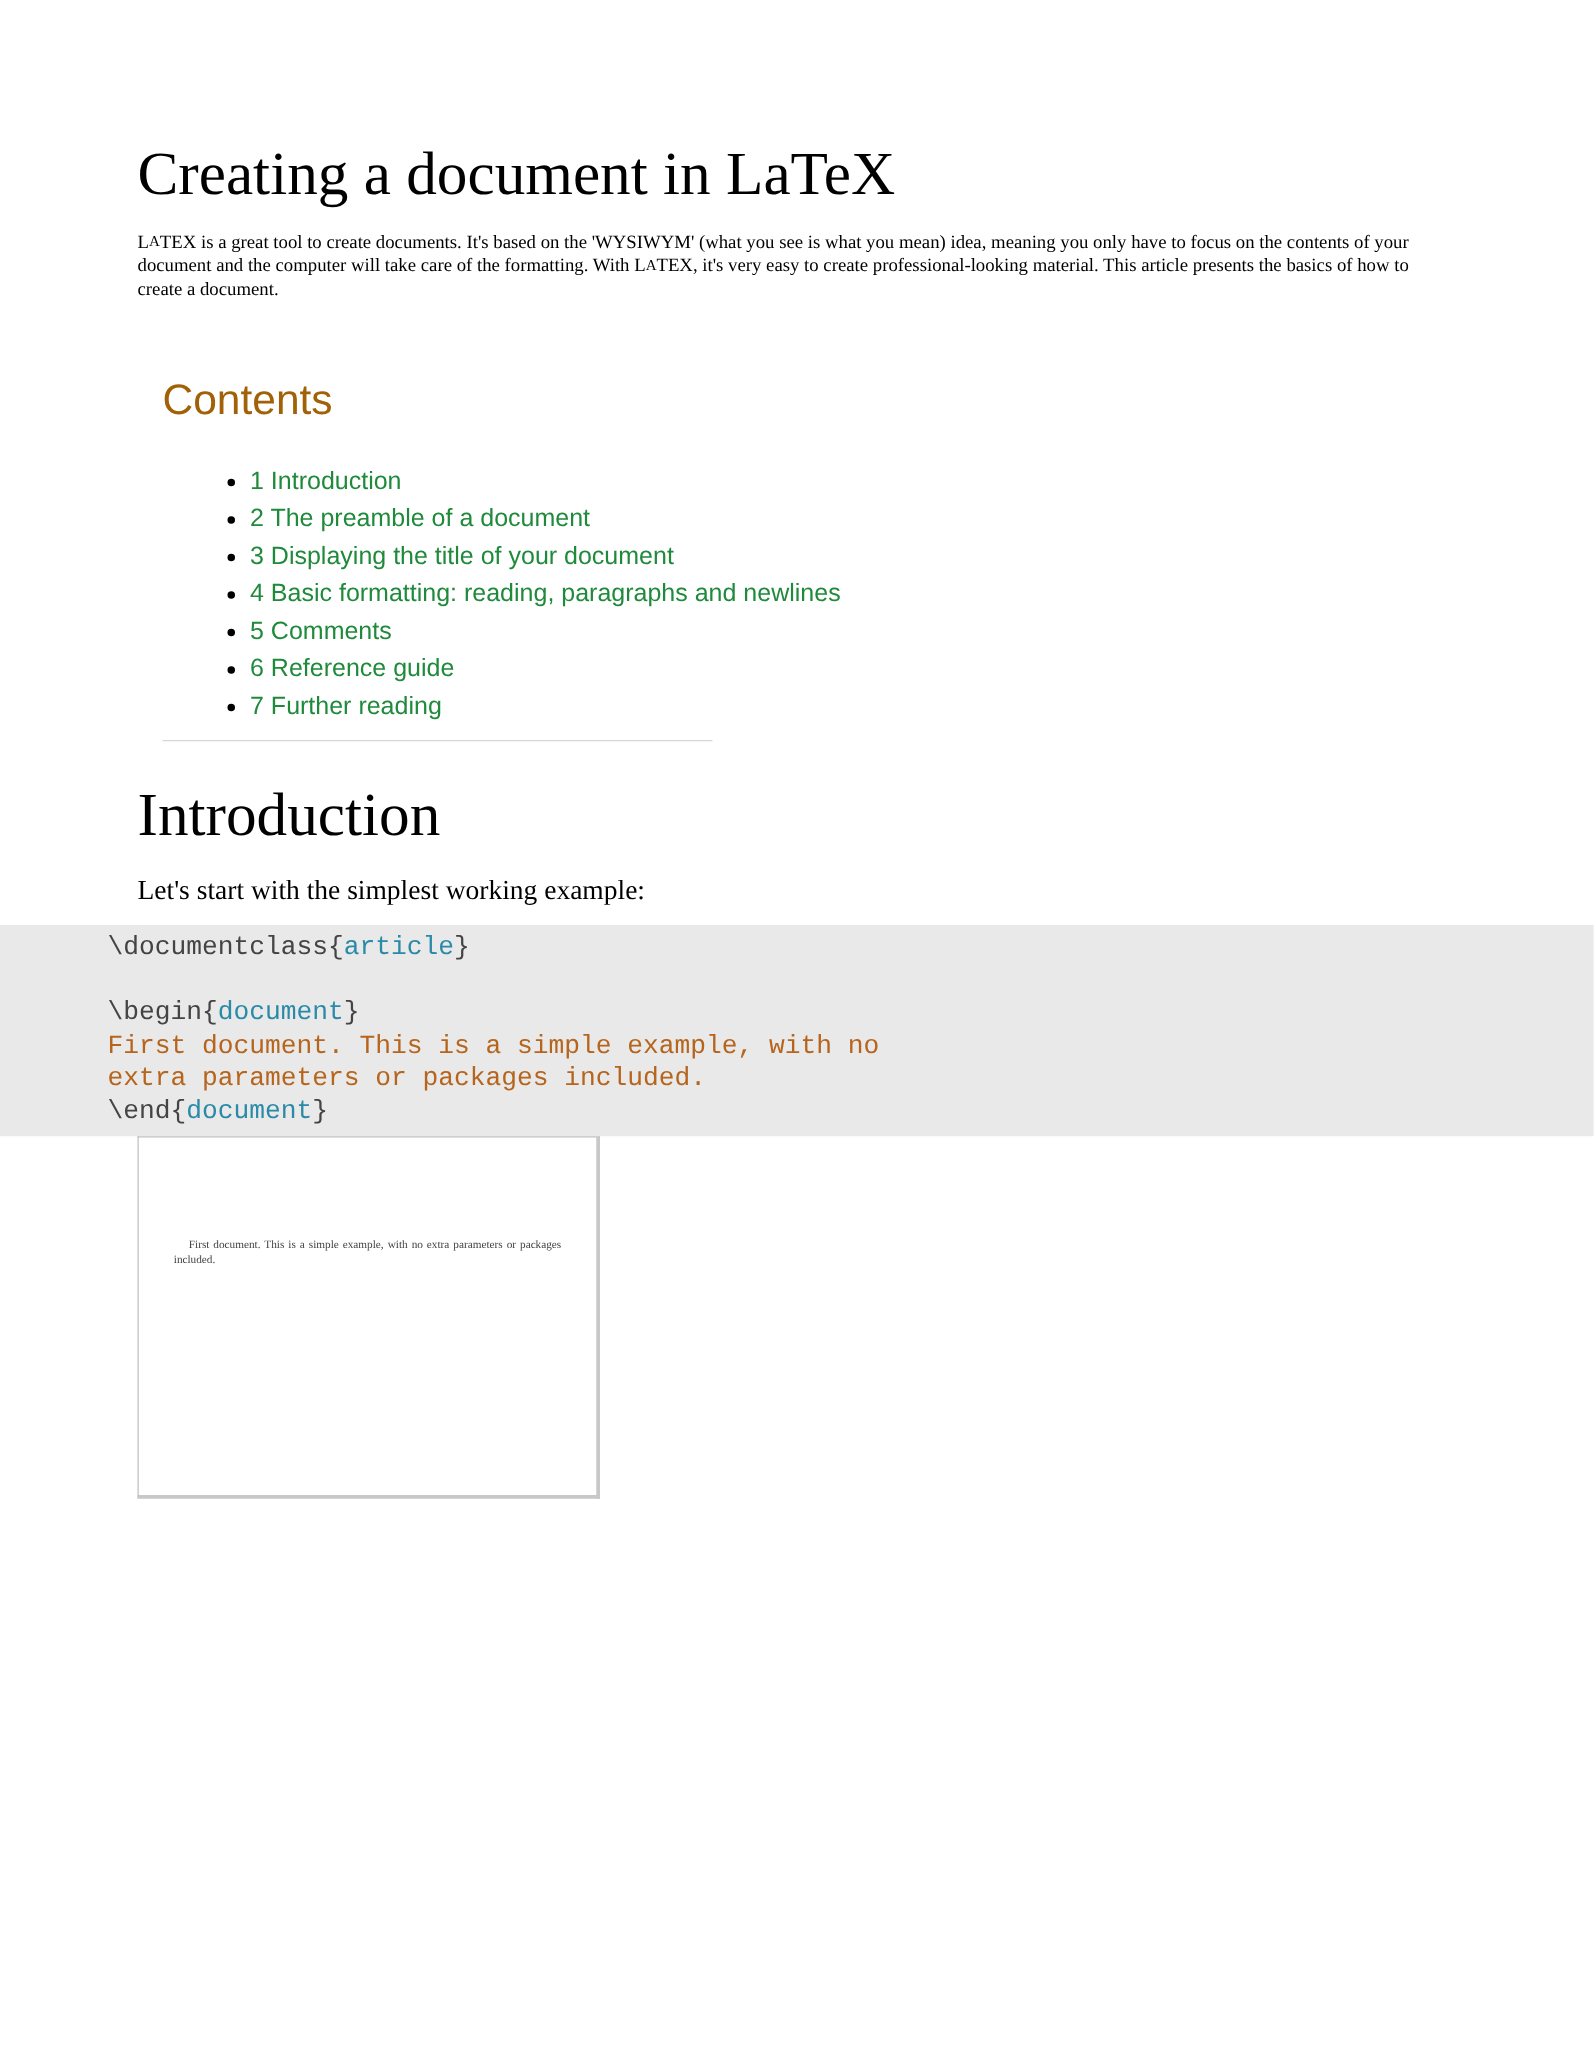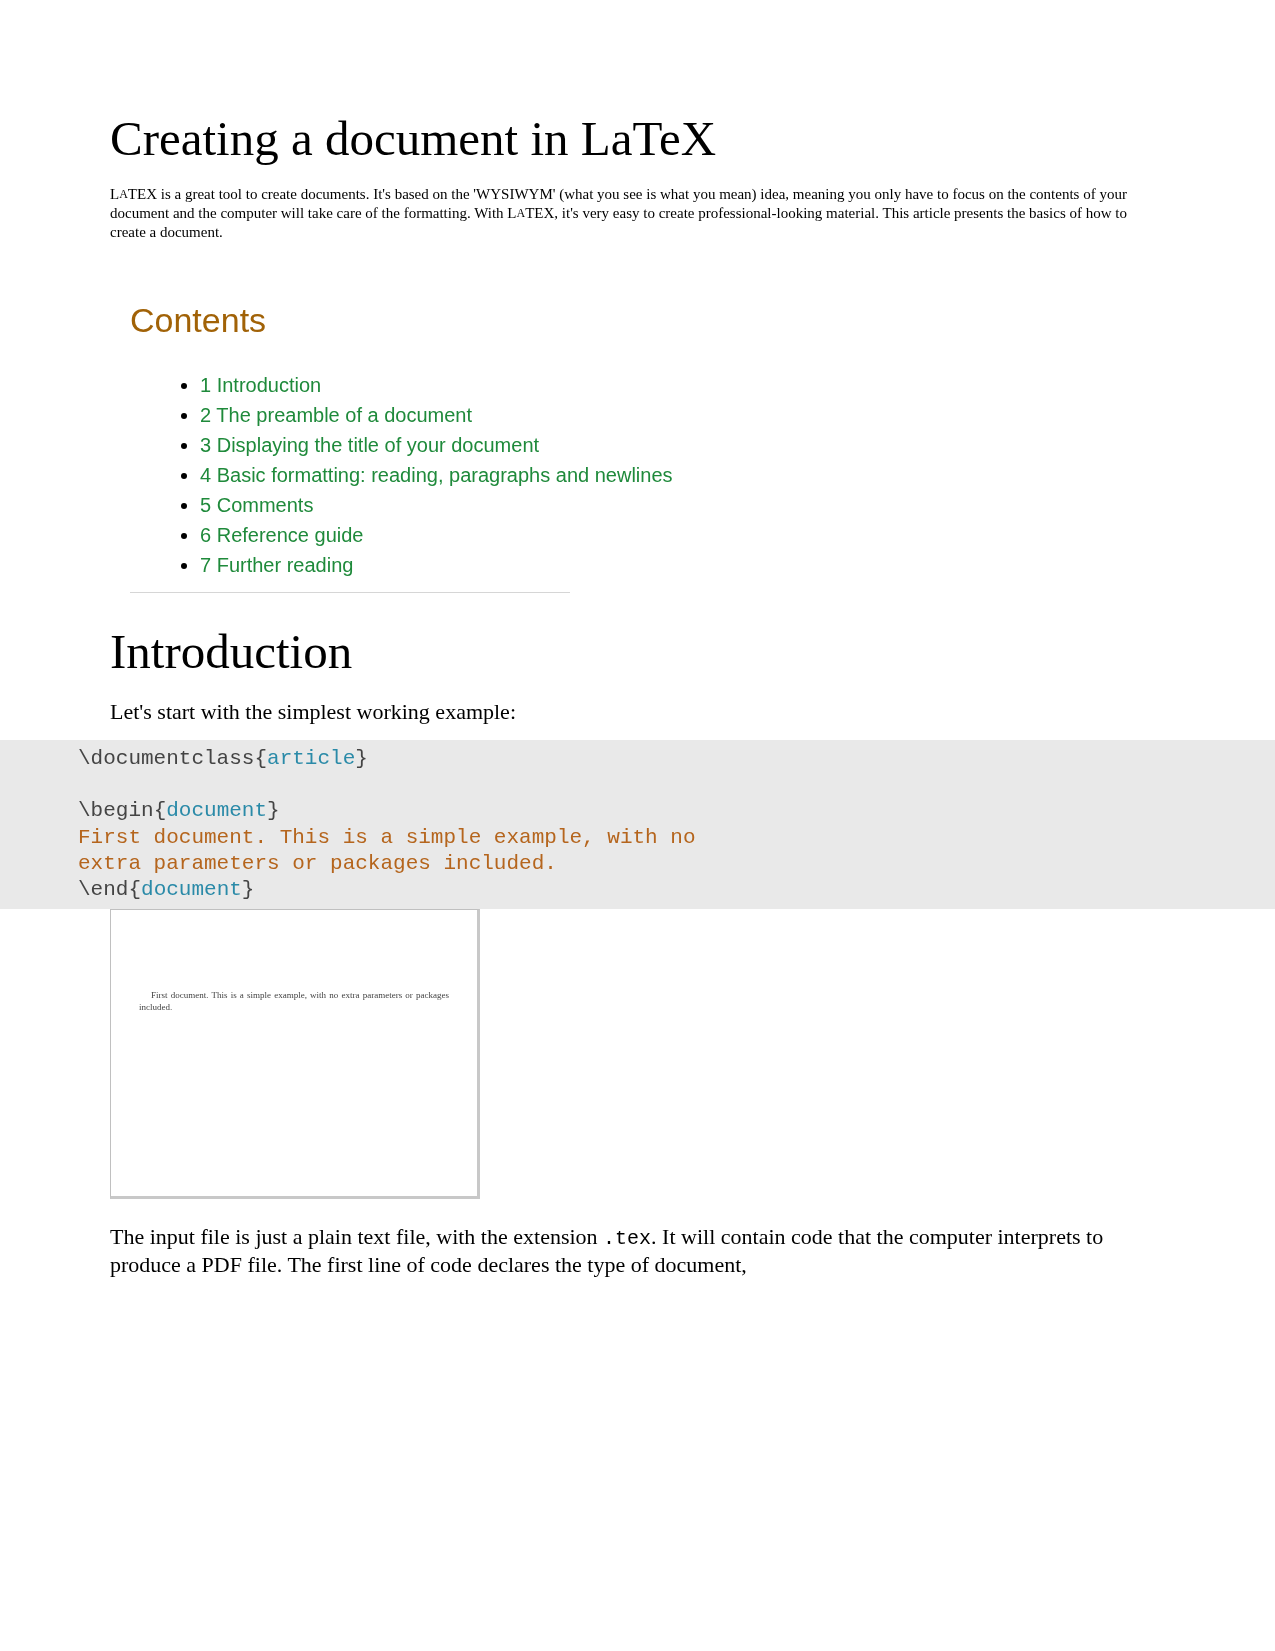--- a/index.html
+++ b/index.html
@@ -74,21 +74,22 @@
   .codeblock {
     background: #e9e9e9;
     font-family: "Courier New", Courier, monospace;
     font-size: 21px;
     line-height: 1.25;
     padding: 6px 0 6px 0;
     margin: 0 -110px 0 -110px;
     white-space: pre;
   }
   .codeblock .inner {
-    padding-left: 78px;
+    padding-left: 58px;
+    margin-left: 28px;
   }
   .cmd { color: #444444; }
   .arg { color: #2a8aa8; }
   .text-orange { color: #b5651d; }
   .preview-wrap {
     width: 100%;
     display: flex;
     justify-content: flex-start;
     margin: 0 0 24px 0;
   }
@@ -150,17 +151,14 @@
 <span class="text-orange">First document. This is a simple example, with no </span>
 <span class="text-orange">extra parameters or packages included.</span>
 <span class="cmd">\end</span><span class="cmd">{</span><span class="arg">document</span><span class="cmd">}</span></div></div>
 
   <div class="preview-wrap">
     <div class="preview-box">
       <div style="text-indent:12px;">First document.  This is a simple example, with no extra parameters or packages included.</div>
     </div>
   </div>
 
-  <p class="body-text">
-    <span>The input file is just a plain text file, with the extension </span><code class="inline">.tex</code><span>. It will contain code that the computer interprets to produce a PDF file. The first line of code declares the type of document,</span>
-  </p>
 
 </div>
 
 </body></html>

